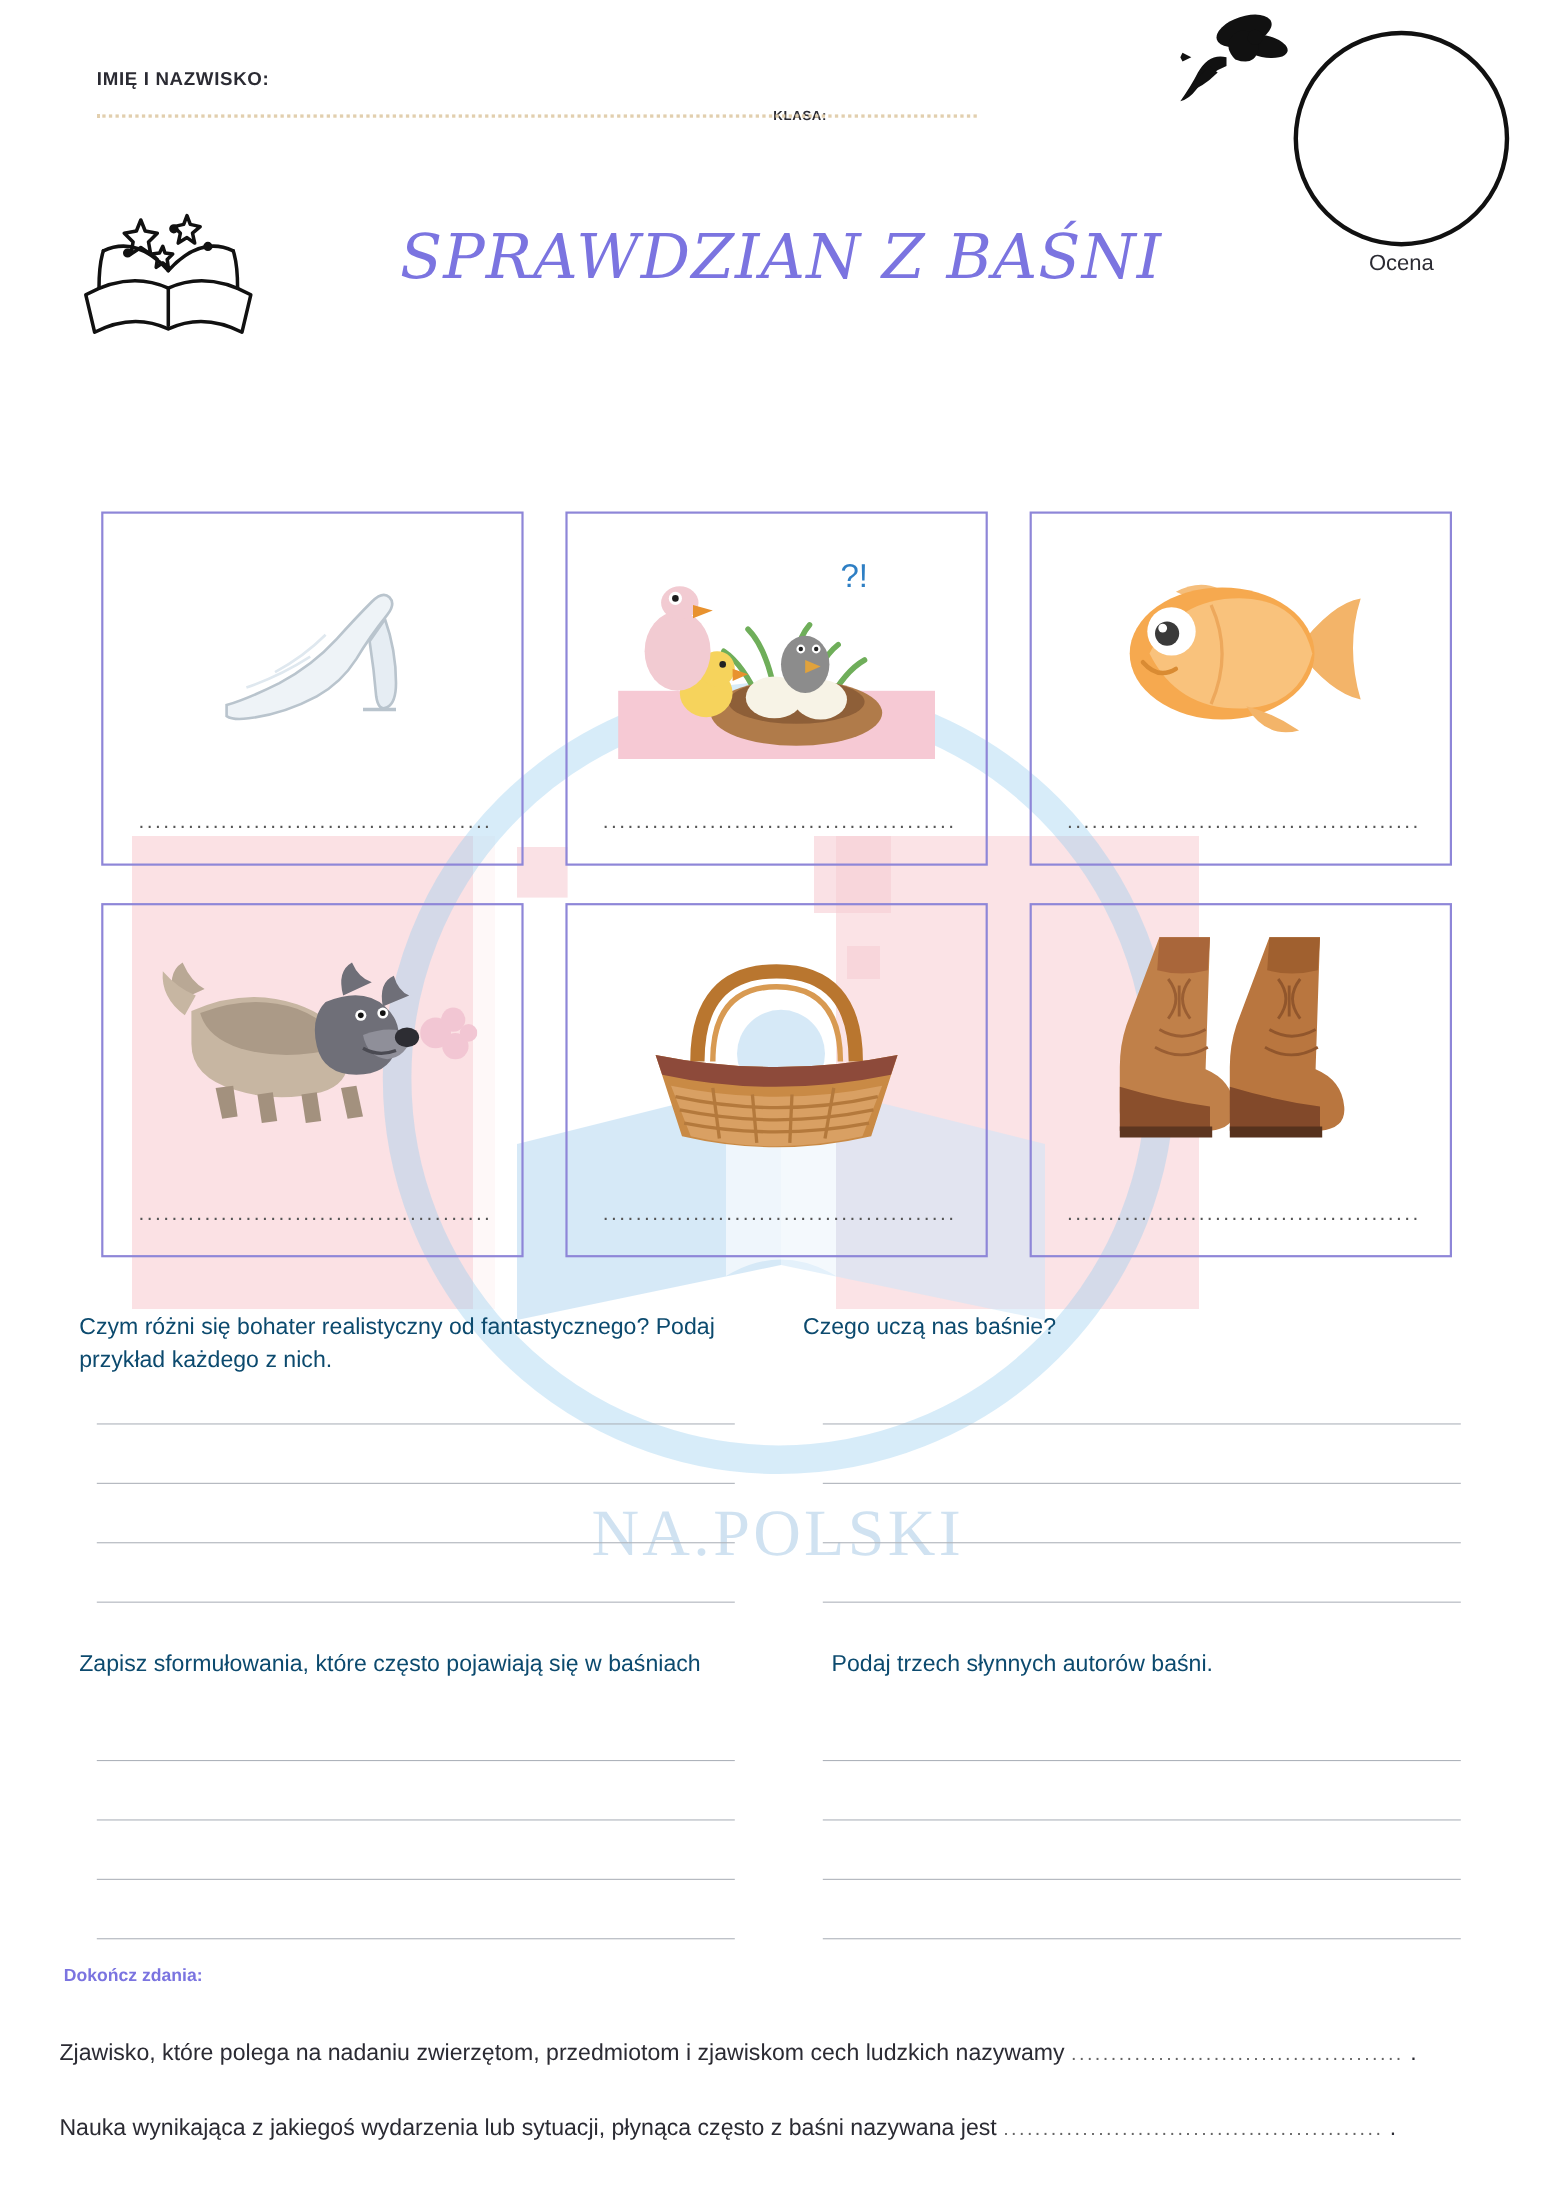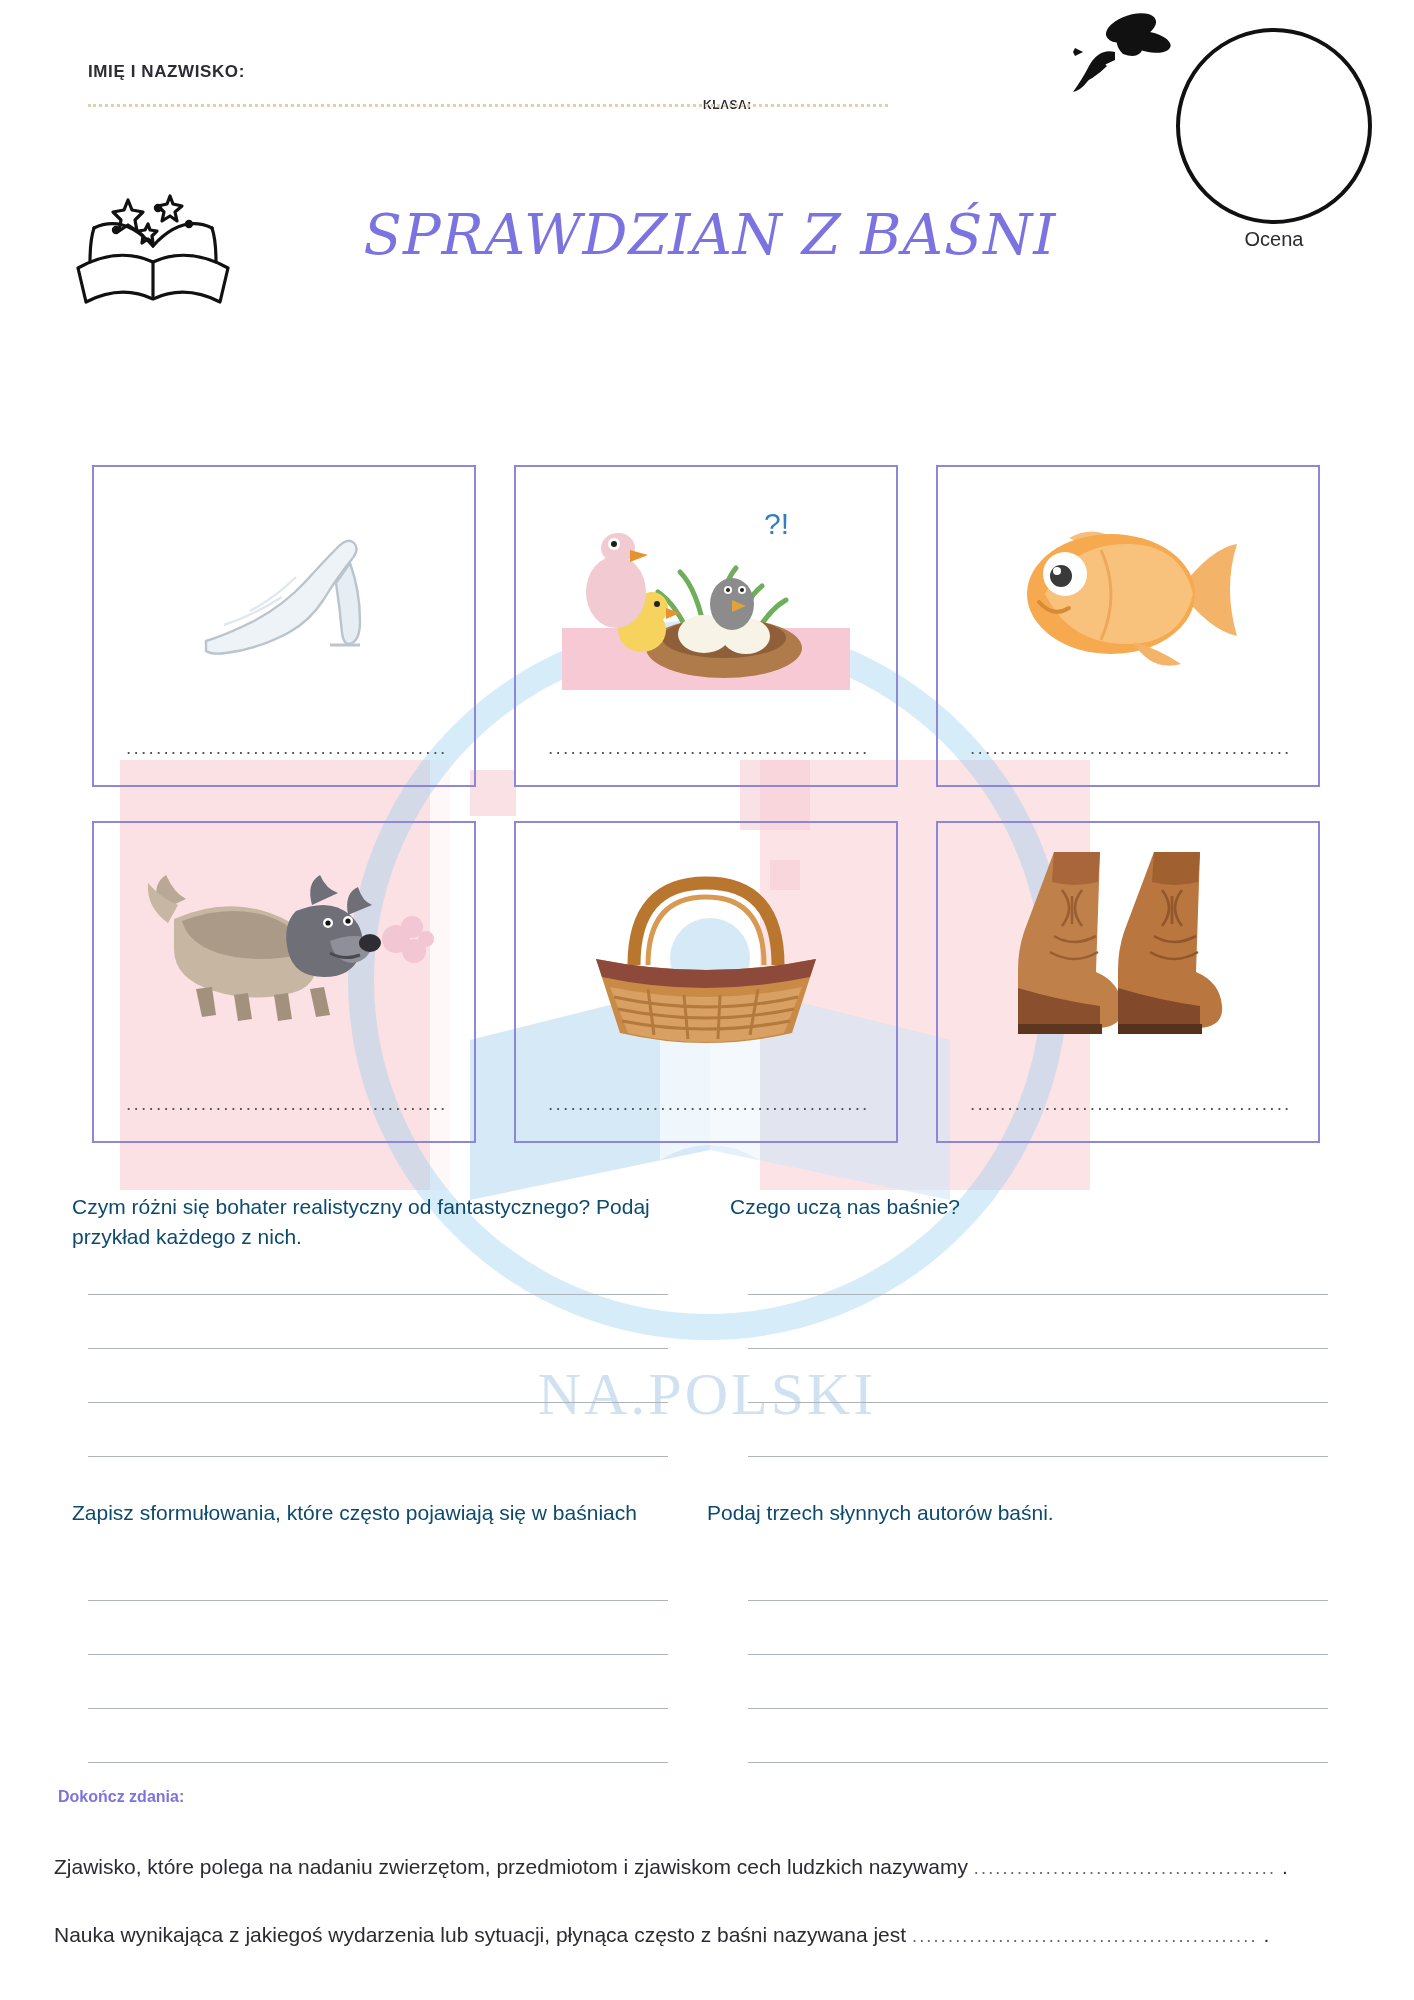--- a/index.html
+++ b/index.html
@@ -471,21 +471,21 @@
   <div class="rule" style="left:748px; top:1348px; width:580px;"></div>
   <div class="rule" style="left:748px; top:1402px; width:580px;"></div>
   <div class="rule" style="left:748px; top:1456px; width:580px;"></div>
 
   <div class="q-label" style="left:72px; top:1498px; width:608px;">Zapisz sformułowania, które często pojawiają się w baśniach</div>
   <div class="rule" style="left:88px; top:1600px; width:580px;"></div>
   <div class="rule" style="left:88px; top:1654px; width:580px;"></div>
   <div class="rule" style="left:88px; top:1708px; width:580px;"></div>
   <div class="rule" style="left:88px; top:1762px; width:580px;"></div>
 
-  <div class="q-label" style="left:707px; top:1498px; width:608px;">Podaj trzech słynnych autorów baśni.</div>
+  <div class="q-label" style="left:756px; top:1498px; width:608px;">Podaj trzech słynnych autorów baśni.</div>
   <div class="rule" style="left:748px; top:1600px; width:580px;"></div>
   <div class="rule" style="left:748px; top:1654px; width:580px;"></div>
   <div class="rule" style="left:748px; top:1708px; width:580px;"></div>
   <div class="rule" style="left:748px; top:1762px; width:580px;"></div>
 
   <div class="finish-title">Dokończ zdania:</div>
 
   <div class="finish-line" style="top:1855px;">
     <span>Zjawisko, które polega na nadaniu zwierzętom, przedmiotom i zjawiskom cech ludzkich nazywamy</span>
     <span class="dotfill">..........................................</span>

